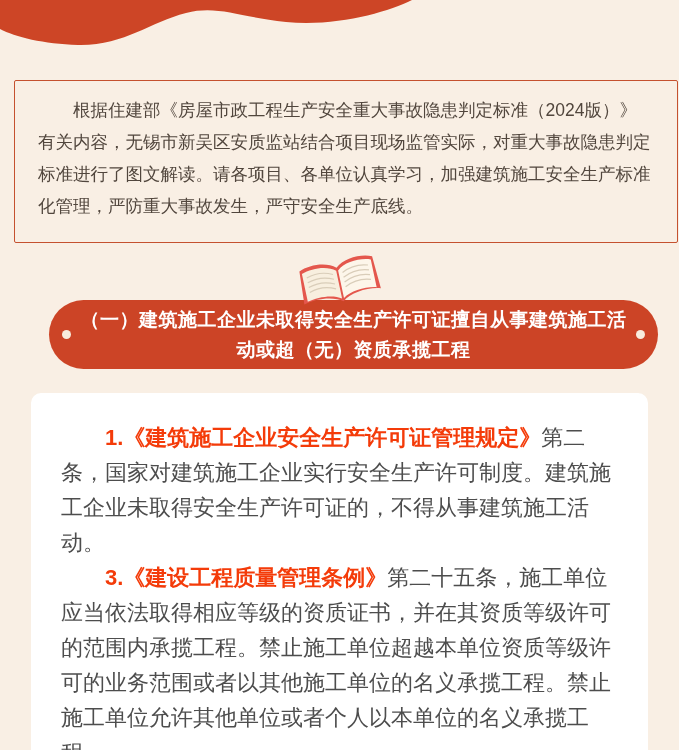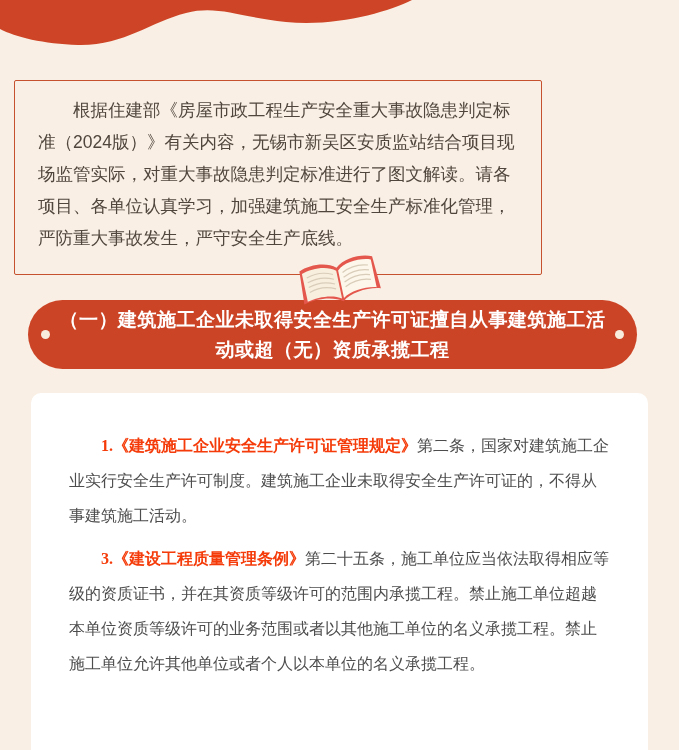--- a/index.html
+++ b/index.html
@@ -3,47 +3,47 @@
 <meta charset="utf-8">
 <style>
   html,body{margin:0;padding:0;}
   body{
     width:679px;height:750px;position:relative;overflow:hidden;
     background:#f9efe4;
     font-family:"Liberation Sans",sans-serif;
   }
   .header-wave{position:absolute;top:0;left:0;width:679px;height:50px;}
   .intro-box{
-    position:absolute;left:14px;top:80px;width:528px;box-sizing:border-box;
+    position:absolute;left:14px;top:80px;width:664px;box-sizing:border-box;
     border:1px solid #c5512f;border-radius:2px;
     padding:13px 23px 20px 23px;
     color:#51463d;font-size:17.5px;line-height:32px;
   }
   .intro-box p{margin:0;text-indent:2em;}
   .book-icon-wrap{position:absolute;left:296px;top:254px;width:88px;height:58px;z-index:3;}
   .banner{
-    position:absolute;left:28px;top:300px;width:609px;height:69px;box-sizing:border-box;
+    position:absolute;left:49px;top:300px;width:609px;height:69px;box-sizing:border-box;
     background:#cc4426;border-radius:35px;z-index:2;
     display:flex;align-items:center;justify-content:center;
   }
   .banner-title{
     color:#ffffff;font-weight:bold;font-size:19px;line-height:30px;
     text-align:center;padding:0 29px;letter-spacing:0.5px;
   }
   .banner-dot{position:absolute;width:9px;height:9px;border-radius:50%;background:#f8ecdd;top:30px;}
   .banner-dot.left{left:13px;}
   .banner-dot.right{right:13px;}
   .content-card{
     position:absolute;left:31px;top:393px;width:617px;height:357px;box-sizing:border-box;
     background:#ffffff;border-radius:10px 10px 0 0;
     padding:27px 30px 0 30px;
   }
   .content-card p{
-    margin:8px;text-indent:2em;
-    font-size:16px;line-height:35px;color:#4d4d4d;font-family:Liberation Serif, serif;
+    margin:0;text-indent:2em;
+    font-size:22px;line-height:35px;color:#4d4d4d;
   }
   .law-ref{color:#f43b09;font-weight:bold;}
 </style>
 </head>
 <body>
 
 <svg class="header-wave" viewBox="0 0 679 50" preserveAspectRatio="none" aria-hidden="true">
   <path d="M0,0 L412,0 C388,12 336,27 286,22 C238,17 218,5 186,13 C150,22 124,46 78,45 C44,44 15,37 0,29 Z" fill="#cd4526"></path>
 </svg>
 

